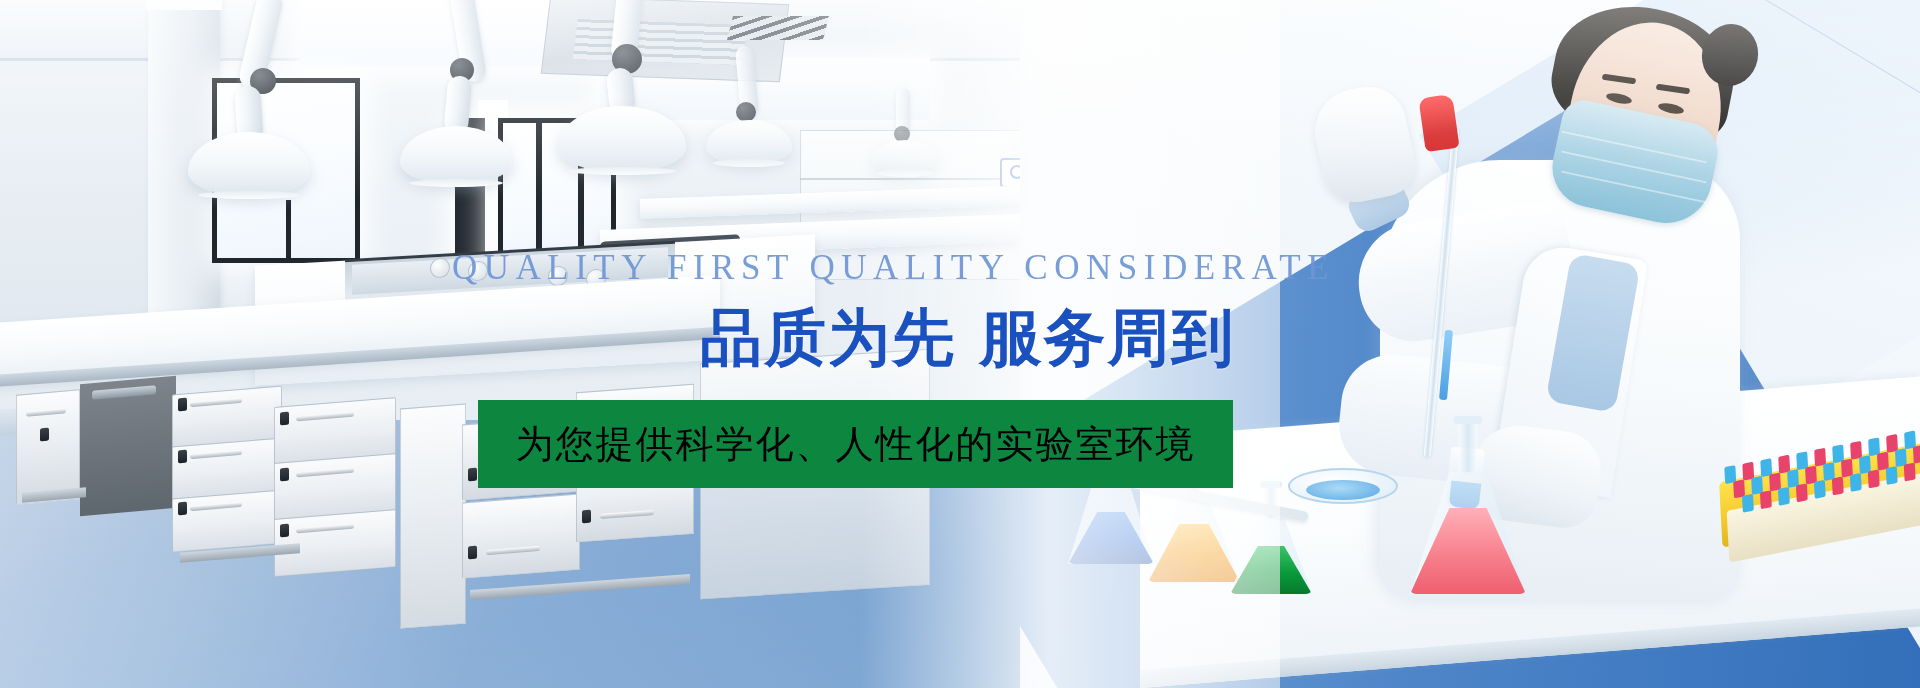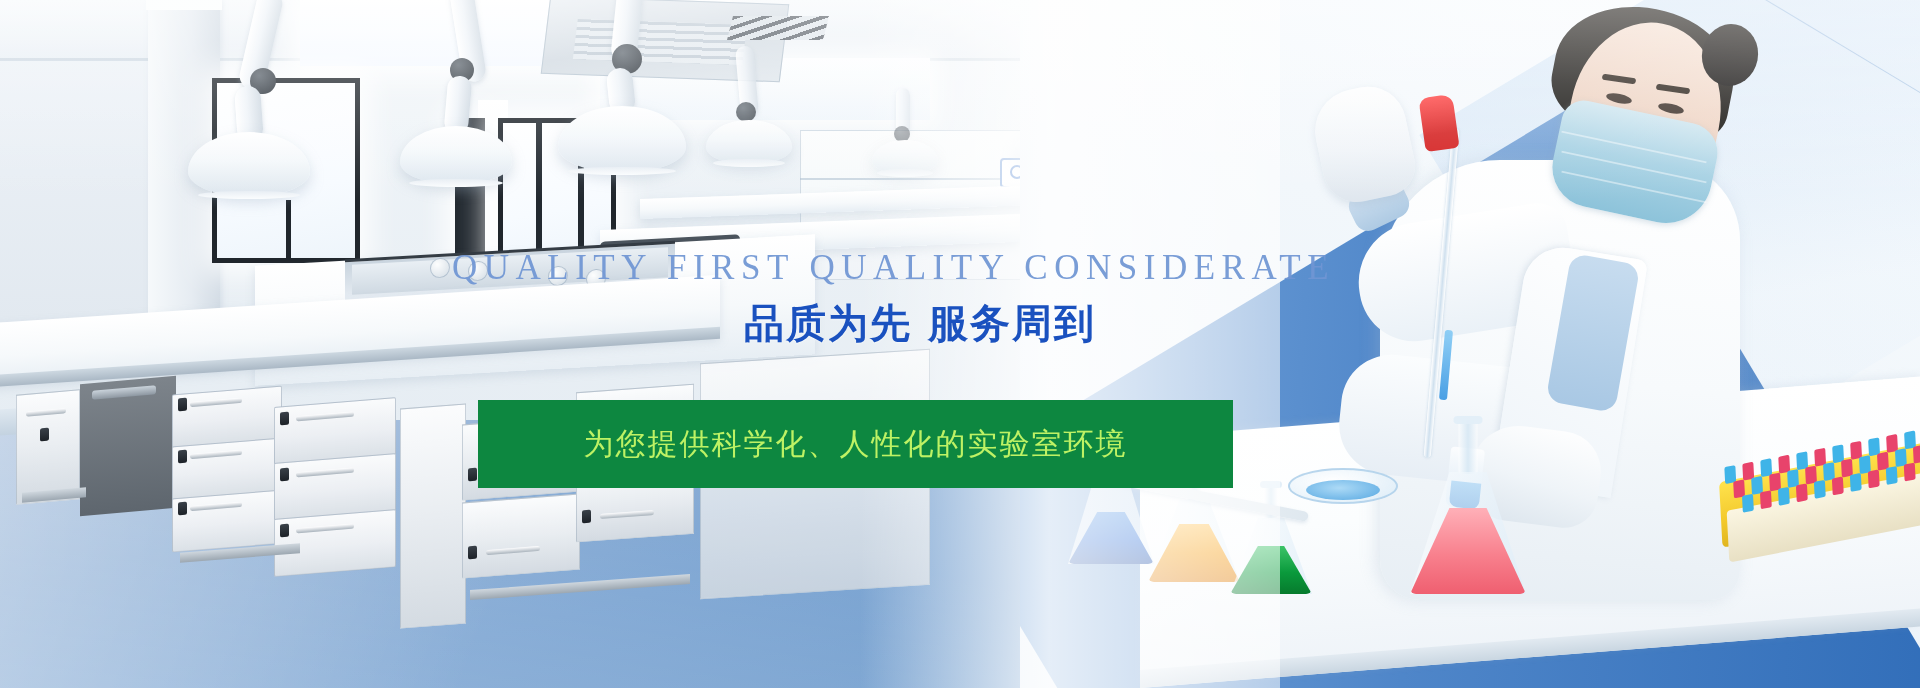--- a/index.html
+++ b/index.html
@@ -496,42 +496,42 @@
     font-family:"Liberation Serif","DejaVu Serif",serif;
     font-size:35px;
     letter-spacing:6.5px;
     color:#7096d4;
     opacity:.93;
     white-space:nowrap;
   }
 
   .headline{
     position:absolute;
-    left:744px; top:296px;
+    left:700px; top:296px;
     font-family:"DejaVu Sans","Liberation Sans",sans-serif;
-    font-size:40px;
+    font-size:62px;
     font-weight:bold;
     letter-spacing:2px;
     color:#1a51bf;
     white-space:nowrap;
     text-shadow:0 1px 2px rgba(255,255,255,.5);
   }
 
   .green-bar{
     position:absolute;
     left:478px; top:400px;
     width:755px; height:88px;
     background:#0d8740;
     display:flex; align-items:center; justify-content:center;
   }
   .green-bar-text{
     font-family:"DejaVu Sans","Liberation Sans",sans-serif;
-    font-size:30px;
+    font-size:38px;
     letter-spacing:2px;
-    color:#bef264;
+    color:#000000;
     white-space:nowrap;
   }
 </style>
 </head>
 <body>
 
 <div class="banner">
 
   <div class="photo">
     <div class="wall-back"></div>

